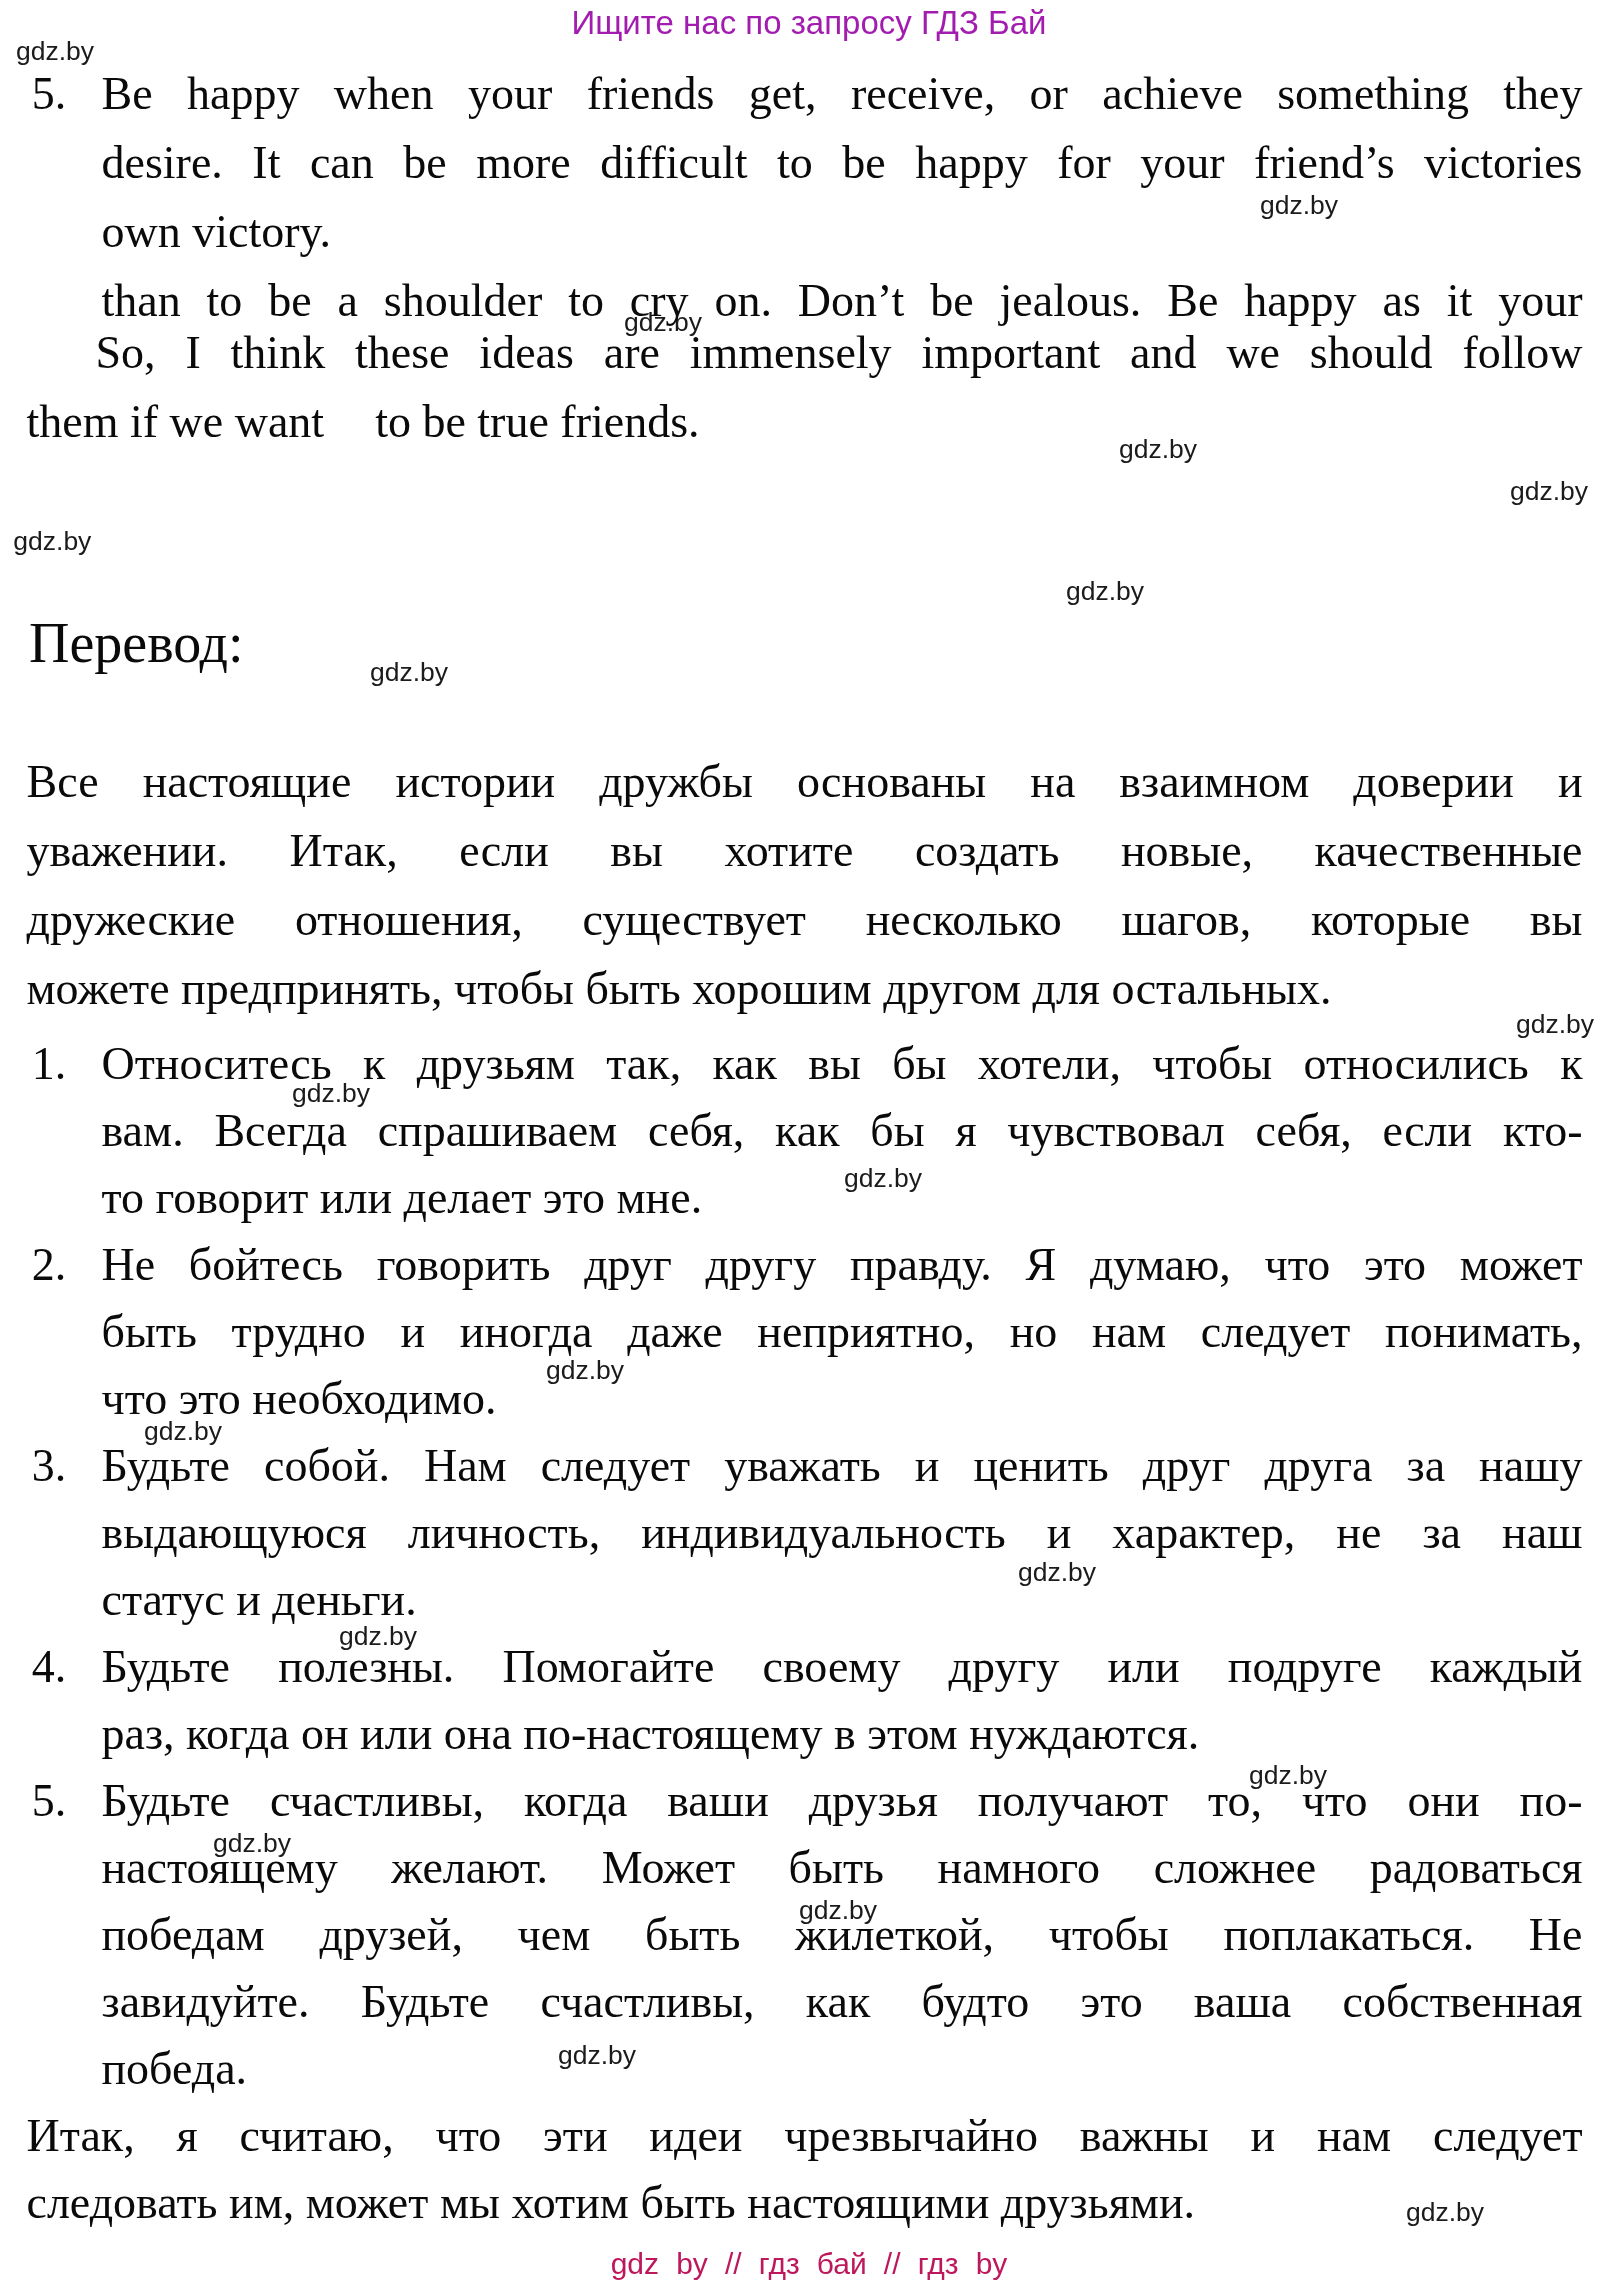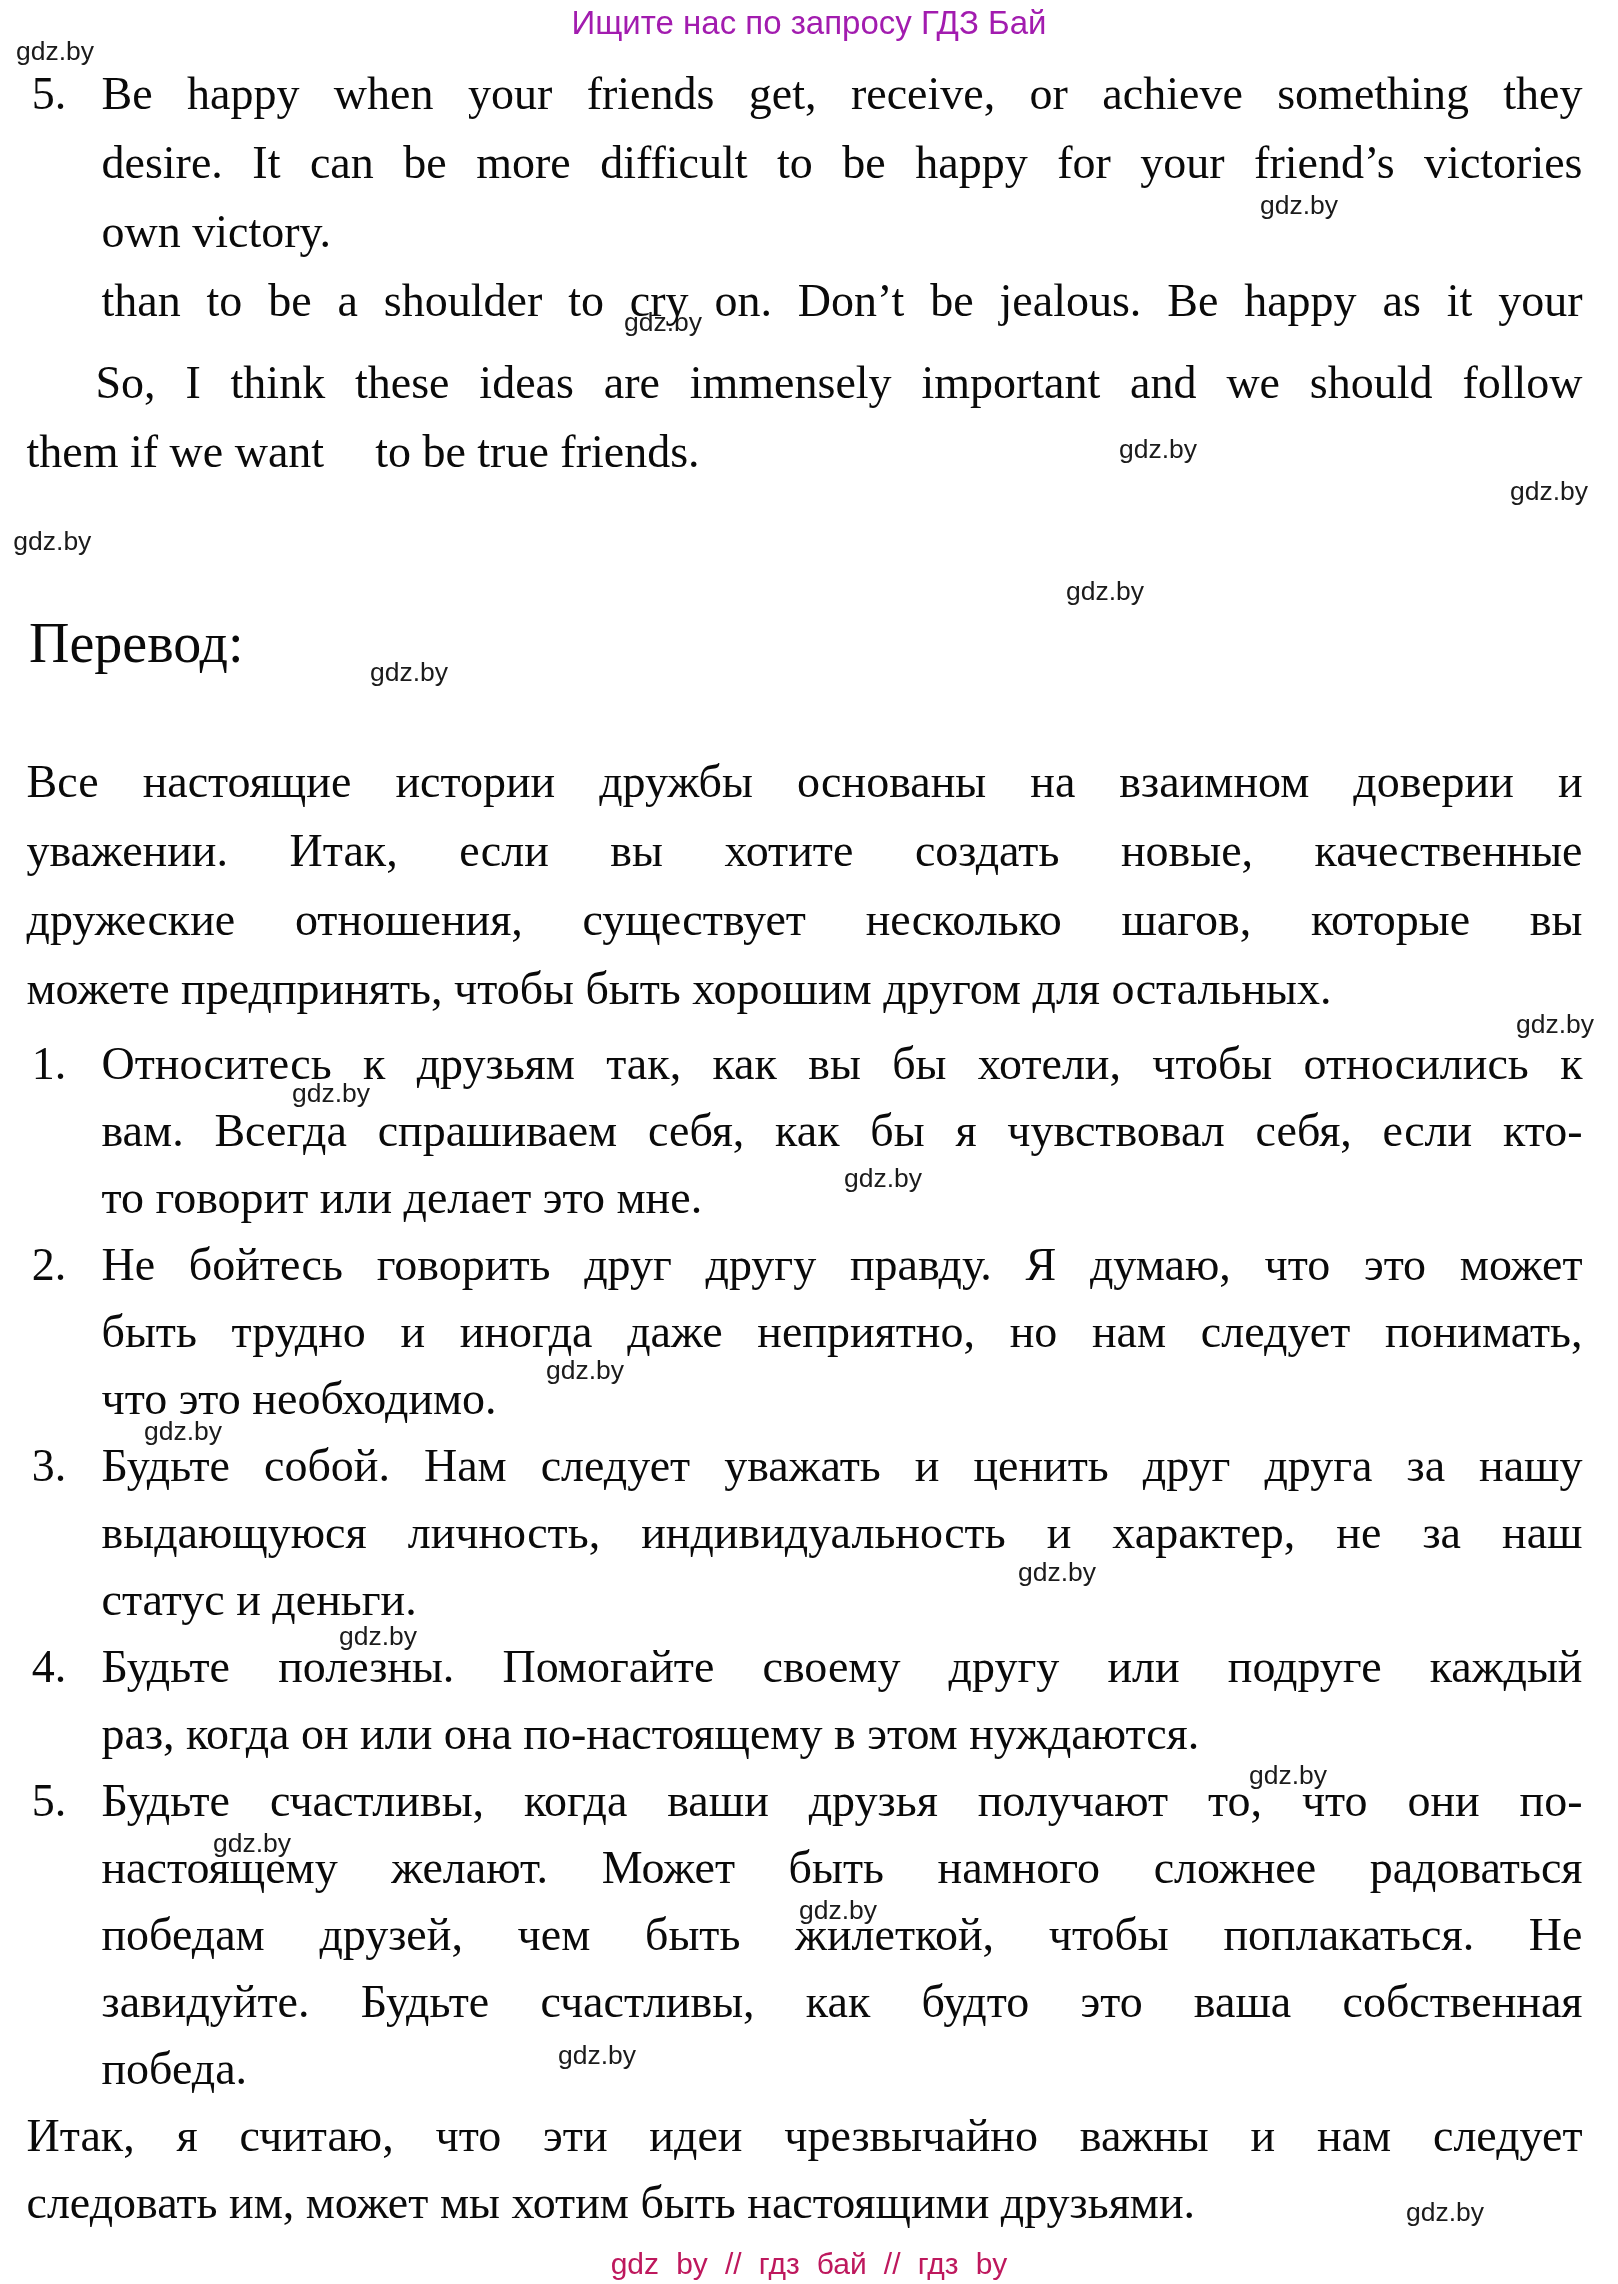--- a/index.html
+++ b/index.html
@@ -92,21 +92,21 @@
   <div class="block item" style="top:59px">
     <span class="num">5.</span>
     <div class="lines">
       <div class="line jl">Be happy when your friends get, receive, or achieve something they</div>
       <div class="line jl">desire. It can be more difficult to be happy for your friend’s victories</div>
       <div class="line ll">own victory.</div>
       <div class="line jl">than to be a shoulder to cry on. Don’t be jealous. Be happy as it your</div>
     </div>
   </div>
 
-  <div class="block" style="top:348px">
+  <div class="block" style="top:318px">
     <div class="line jl indent">So, I think these ideas are immensely important and we should follow</div>
     <div class="line ll">
       <span>them if we want</span><span class="gap"></span><span>to be true friends.</span>
     </div>
   </div>
 
   <div class="heading" style="top:612px">Перевод:</div>
 
   <div class="block" style="top:747px">
     <div class="line jl">Все настоящие истории дружбы основаны на взаимном доверии и</div>

